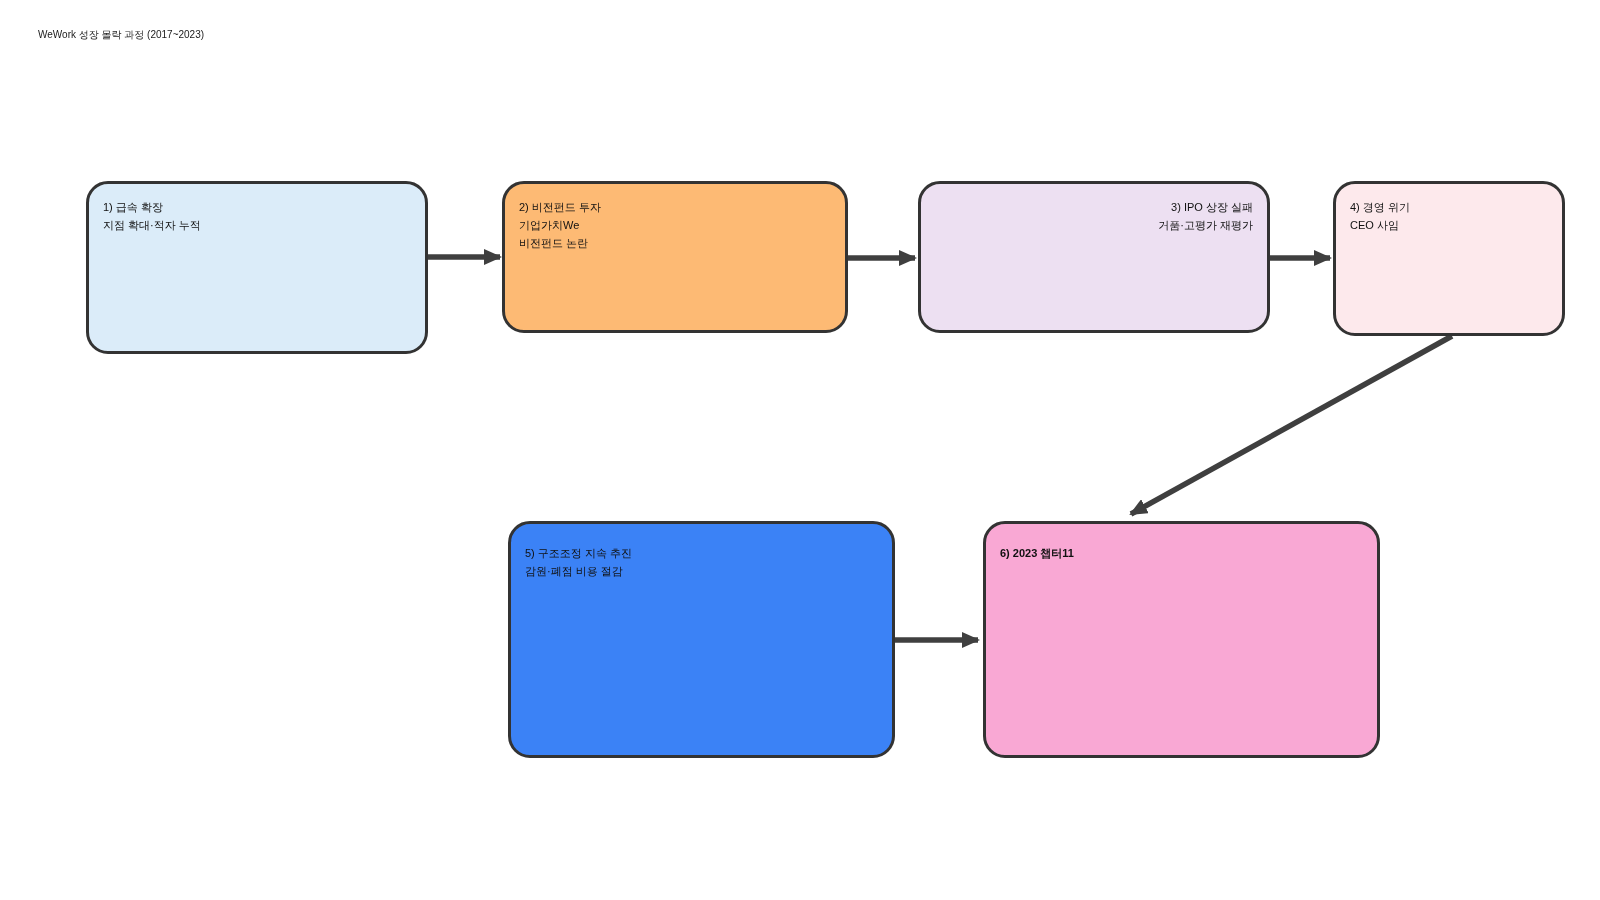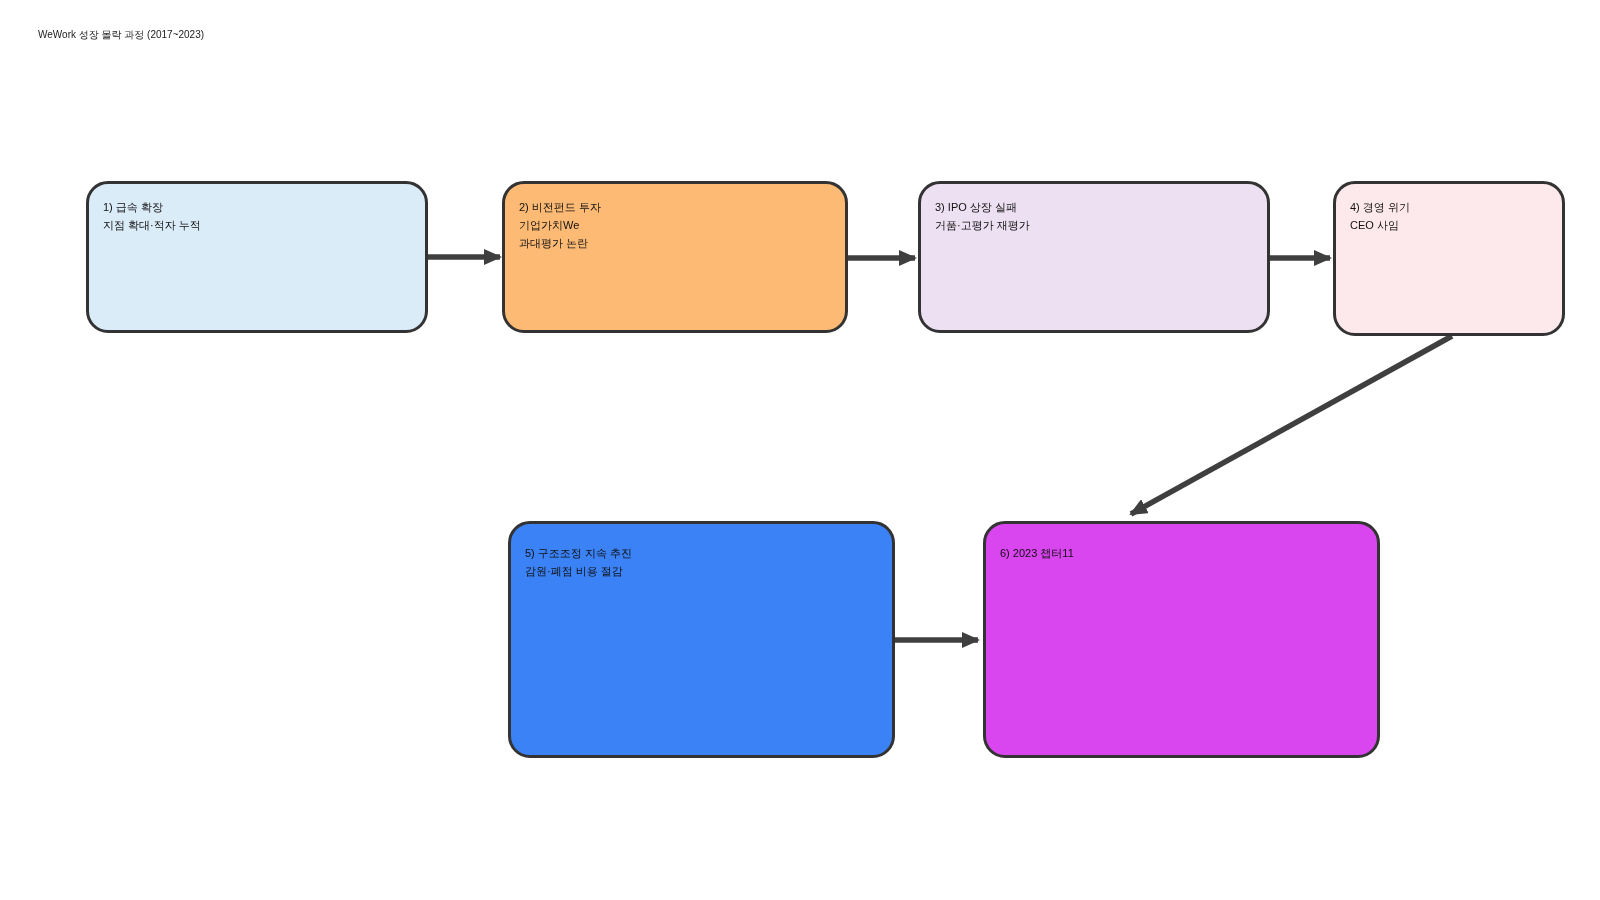--- a/index.html
+++ b/index.html
@@ -27,21 +27,21 @@
     position: absolute;
     box-sizing: border-box;
     border: 3px solid var(--border);
     border-radius: 22px;
     color: var(--text);
     font-size: 11px;
     line-height: 18px;
   }
   .node .pad { padding: 14px 14px 0 14px; }
   .node.row2 .pad { padding-top: 20px; }
-  #n1 { left: 86px;   top: 181px; width: 342px; height: 152px; }
+  #n1 { left: 86px;   top: 181px; width: 342px; height: 173px; }
   #n2 { left: 502px;  top: 181px; width: 346px; height: 152px; }
   #n3 { left: 918px;  top: 181px; width: 352px; height: 152px; }
   #n4 { left: 1333px; top: 181px; width: 232px; height: 155px; }
   #n5 { left: 508px;  top: 521px; width: 387px; height: 237px; }
   #n6 { left: 983px;  top: 521px; width: 397px; height: 237px; }
   svg.arrows {
     position: absolute;
     left: 0; top: 0;
     width: 1600px; height: 900px;
     pointer-events: none;
@@ -76,44 +76,44 @@
     <div class="pad">
       <div>1) 급속 확장</div>
       <div>지점 확대·적자 누적</div>
     </div>
   </div>
 
   <div class="node" id="n2" style="background: #fdba74;">
     <div class="pad">
       <div>2) 비전펀드 투자</div>
       <div>기업가치We</div>
-      <div>과대평가 논란</div>
+      <div>비전펀드 논란</div>
     </div>
   </div>
 
-  <div class="node" id="n3" style="background: rgb(237, 224, 242);">
+  <div class="node" id="n3" style="background: rgb(237, 224, 242); text-align: right;">
     <div class="pad">
       <div>3) IPO 상장 실패</div>
       <div>거품·고평가 재평가</div>
     </div>
   </div>
 
   <div class="node" id="n4" style="background: rgb(253, 233, 236);">
     <div class="pad">
       <div>4) 경영 위기</div>
       <div>CEO 사임</div>
     </div>
   </div>
 
   <div class="node row2" id="n5" style="background: #3b82f6;">
     <div class="pad">
       <div>5) 구조조정 지속 추진</div>
       <div>감원·폐점 비용 절감</div>
     </div>
   </div>
 
-  <div class="node row2" id="n6" style="background: #d946ef;">
+  <div class="node row2" id="n6" style="background: #f9a8d4; font-weight: bold;">
     <div class="pad">
       <div>6) 2023 챕터11</div>
     </div>
   </div>
 
 </div>
 
 </body></html>

